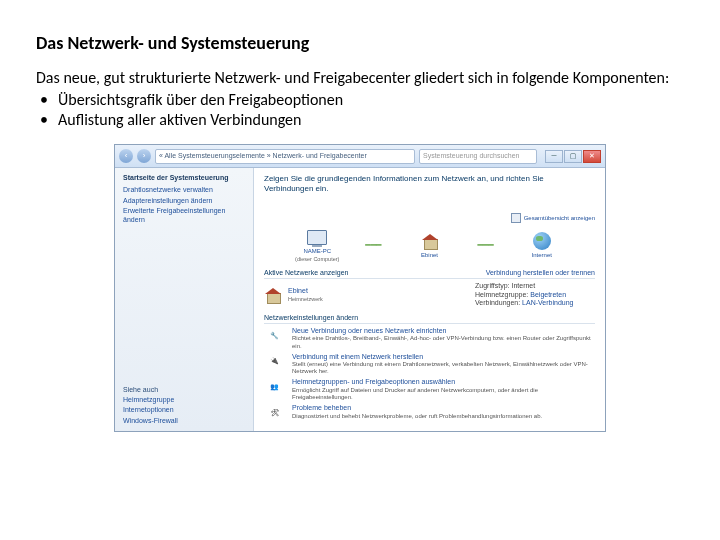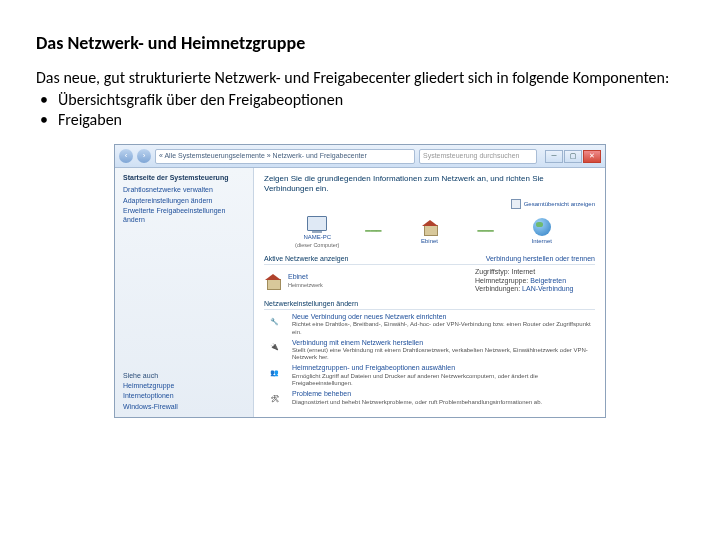--- a/index.html
+++ b/index.html
@@ -16,21 +16,21 @@
 .win-ctl{display:flex;gap:1px;margin-left:4px}
 .win-ctl span{width:16px;height:11px;background:linear-gradient(#e9f1fb,#cfe0f4);border:1px solid #9cb3cf;display:flex;align-items:center;justify-content:center;font-size:7px;color:#355}
 .win-ctl .cls{background:linear-gradient(#ef8a8a,#d34a3a);border-color:#c03e2e;color:#fff}
 .body{display:flex;min-height:230px}
 .side{width:122px;background:linear-gradient(#f2f6fa,#e6edf5);border-right:1px solid #c8d5e4;padding:6px 8px;display:flex;flex-direction:column;gap:2px;color:#2a4c78}
 .side .hdr{color:#16365c;font-weight:bold;margin-bottom:2px}
 .side .lnk{color:#1d4e9a;cursor:default}
 .side .sp{flex:1}
 .side .sa{color:#2a4c78;margin-top:4px}
 .main{flex:1;background:#fff;padding:6px 10px}
-.m-title{color:#0a3b66;font-size:8px;margin-bottom:6px}
+.m-title{color:#0a3b66;font-size:8px;margin-bottom:20px}
 .net-row{display:flex;align-items:center;justify-content:center;gap:18px;margin:4px 0}
 .net-item{display:flex;flex-direction:column;align-items:center;gap:1px;min-width:60px}
 .net-ico{width:24px;height:20px;display:flex;align-items:center;justify-content:center}
 .pc{width:18px;height:13px;border:1px solid #5a7aa0;background:#dfe9f5;border-radius:1px;position:relative}
 .pc::after{content:"";position:absolute;bottom:-3px;left:4px;width:10px;height:2px;background:#98aac0}
 .house{width:18px;height:14px;position:relative}
 .house::before{content:"";position:absolute;top:5px;left:3px;width:12px;height:9px;background:#d8c89a;border:1px solid #a08c5c}
 .house::after{content:"";position:absolute;top:0;left:1px;width:0;height:0;border-left:8px solid transparent;border-right:8px solid transparent;border-bottom:6px solid #b0422c}
 .globe{width:18px;height:18px;border-radius:50%;background:radial-gradient(circle at 35% 30%,#9fd3f7,#2f7fc4);position:relative;overflow:hidden}
 .globe::after{content:"";position:absolute;top:4px;left:3px;width:7px;height:5px;background:#6fb96f;border-radius:40%}
@@ -47,25 +47,25 @@
 .right-col a{color:#1d4e9a}
 .cfg{display:flex;gap:6px;margin:3px 0;align-items:flex-start}
 .cfg-ico{width:22px;height:18px;flex-shrink:0;display:flex;align-items:center;justify-content:center}
 .cfg-txt a{color:#1d4e9a}
 .cfg-txt .d{color:#555;font-size:6px}
 .map-ico{width:8px;height:8px;border:1px solid #7a93b3;background:#e8eef6;display:inline-block;margin-right:3px;vertical-align:middle}
 </style>
 </head>
 <body>
 
-<h1>Das Netzwerk- und Heimnetzgruppe</h1>
+<h1>Das Netzwerk- und Systemsteuerung</h1>
 <p class="intro">Das neue, gut strukturierte Netzwerk- und Freigabecenter gliedert sich in folgende Komponenten:</p>
 <ul class="bullets">
   <li>Übersichtsgrafik über den Freigabeoptionen</li>
-  <li>Freigaben</li>
+  <li>Auflistung aller aktiven Verbindungen</li>
 </ul>
 
 <div class="shot">
   <div class="win-top">
     <div class="nav-btn">‹</div>
     <div class="nav-btn">›</div>
     <div class="addr">« Alle Systemsteuerungselemente » Netzwerk- und Freigabecenter</div>
     <div class="search">Systemsteuerung durchsuchen</div>
     <div class="win-ctl">
       <span>─</span>

